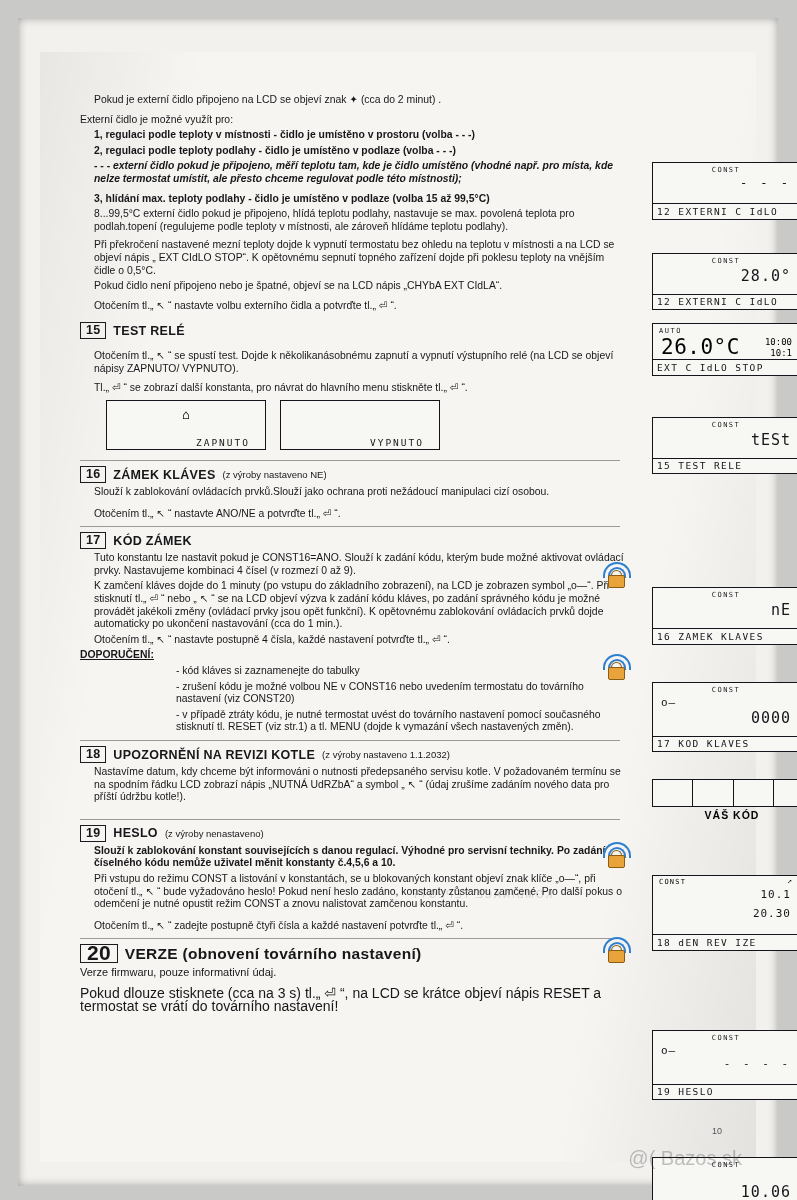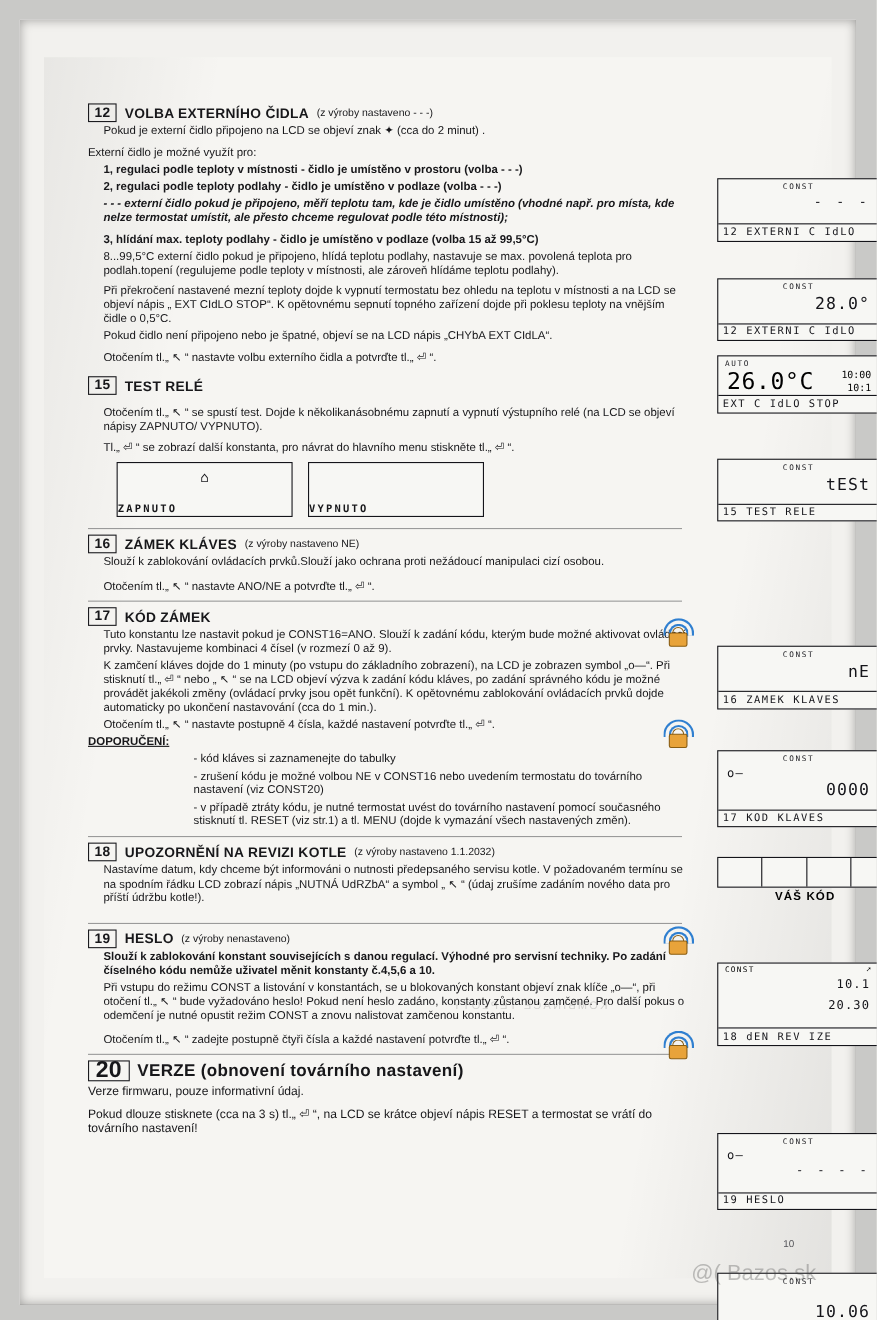--- a/index.html
+++ b/index.html
@@ -112,23 +112,23 @@
   
   .relayrow{display:flex;gap:14px;margin:6px 0 10px 26px;}
   .relaybox{
     width:158px;height:48px;
     border:1.4px solid #14141a;
     background:#f7f7f4;
     position:relative;
   }
   .relaybox .lab{
     position:absolute;bottom:1px;left:0;right:15px;
-    text-align:left;
-    font-family:"DejaVu Sans Mono", monospace;
-    font-size:9.5px;letter-spacing:2px;font-weight:bold;
+    text-align:right;
+    font-family:"DejaVu Sans Mono", monospace;
+    font-size:9.5px;letter-spacing:2px;
   }
   .relaybox .sym{
     position:absolute;top:6px;left:50%;transform:translateX(-50%);
     font-family:"DejaVu Sans Mono", monospace;font-size:13px;
   }
 
   
   .kodwrap{margin:4px 0 6px 132px;}
   .kodtable{display:flex;border:1.3px solid #14141a;width:160px;height:26px;background:#f7f7f4;}
   .kodtable div{flex:1;border-right:1.1px solid #14141a;}
@@ -180,25 +180,20 @@
 </head>
 <body>
 
 <div class="page">
   <div class="sheet">
     <div class="shade"></div>
 
     <div class="content">
 
       <div class="sec">
-        <div class="sechead">
-          <span class="secnum">12</span>
-          <span class="sectitle">VOLBA EXTERNÍHO ČIDLA</span>
-          <span class="secnote">(z výroby nastaveno - - -)</span>
-        </div>
         <p class="ind">Pokud je externí čidlo připojeno na LCD se objeví znak ✦ (cca do 2 minut) .</p>
         <div style="height:4px"></div>
         <p>Externí čidlo je možné využít pro:</p>
         <p class="b ind">1, regulaci podle teploty v místnosti - čidlo je umístěno v prostoru (volba - - -)</p>
         <p class="b ind">2, regulaci podle teploty podlahy - čidlo je umístěno v podlaze (volba - - -)</p>
         <p class="ind i">- - -        externí čidlo pokud je připojeno, měří teplotu tam, kde je čidlo umístěno (vhodné např. pro místa, kde nelze termostat umístit, ale přesto chceme regulovat podle této místnosti);</p>
         <div style="height:4px"></div>
         <p class="b ind">3, hlídání max. teploty podlahy - čidlo je umístěno v podlaze (volba 15 až 99,5°C)</p>
         <p class="ind">8...99,5°C   externí čidlo pokud je připojeno, hlídá teplotu podlahy, nastavuje se max. povolená teplota pro podlah.topení (regulujeme podle teploty v místnosti, ale zároveň hlídáme teplotu podlahy).</p>
         <div style="height:3px"></div>
@@ -289,21 +284,21 @@
 
       <hr class="sep">
 
       <div class="sec">
         <div class="sechead">
           <span class="secnum big">20</span>
           <span class="sectitle big">VERZE (obnovení továrního nastavení)</span>
         </div>
         <p style="font-size:11px">Verze firmwaru, pouze informativní údaj.</p>
         <div style="height:5px"></div>
-        <p style="font-size:11px">Pokud dlouze stisknete (cca na 3 s) tl.„ ⏎ “, na LCD se krátce objeví nápis RESET a termostat se vrátí do továrního nastavení!</p>
+        <p style="font-size:14px">Pokud dlouze stisknete (cca na 3 s) tl.„ ⏎ “, na LCD se krátce objeví nápis RESET a termostat se vrátí do továrního nastavení!</p>
       </div>
 
       <div class="ghost">KOMBINACE TEPLOTY</div>
     </div>
 
     <div class="lcdcol">
 
       <div style="height:68px"></div>
       <div class="lcd">
         <div class="top">CONST</div>

